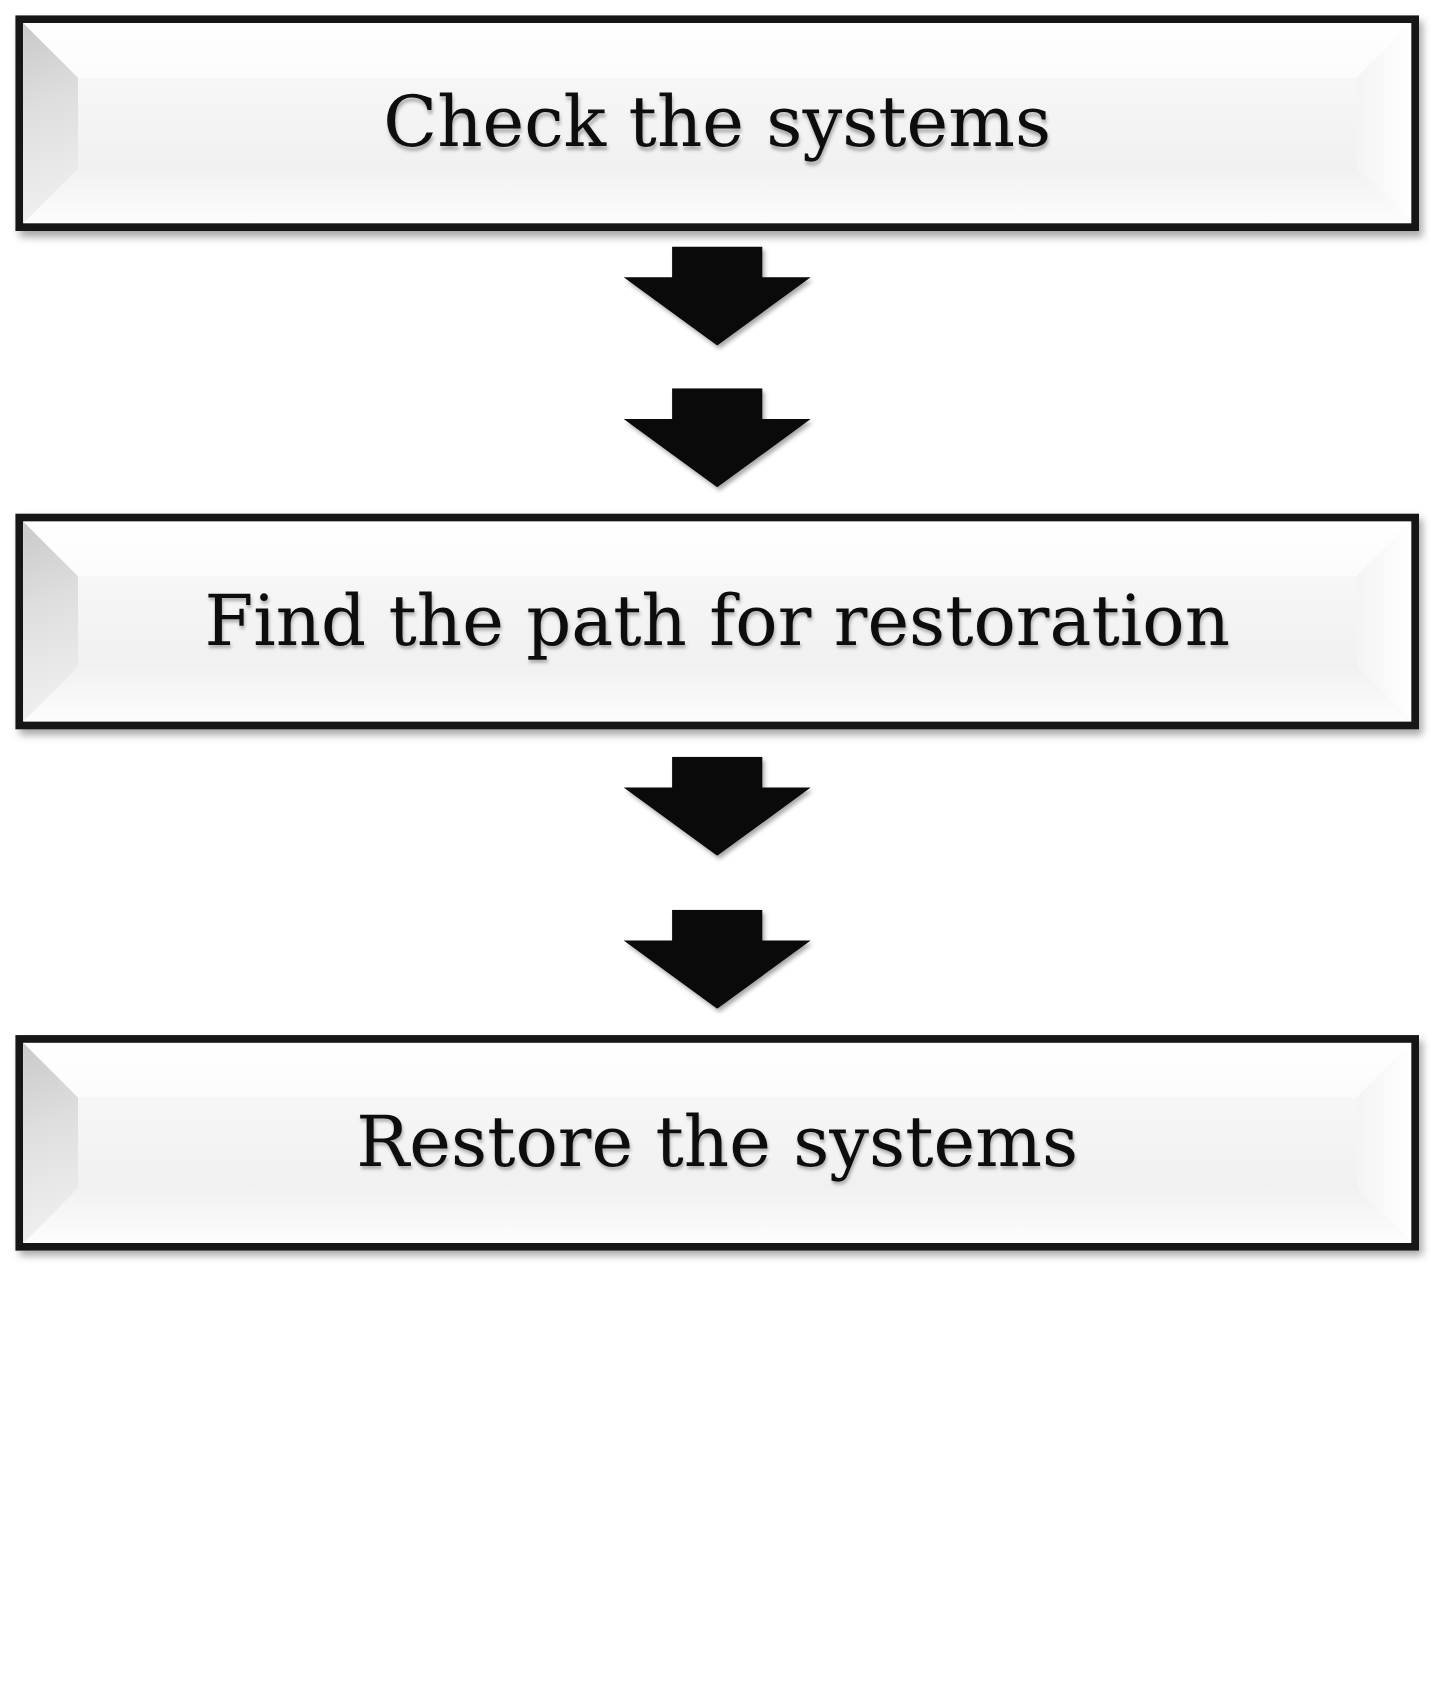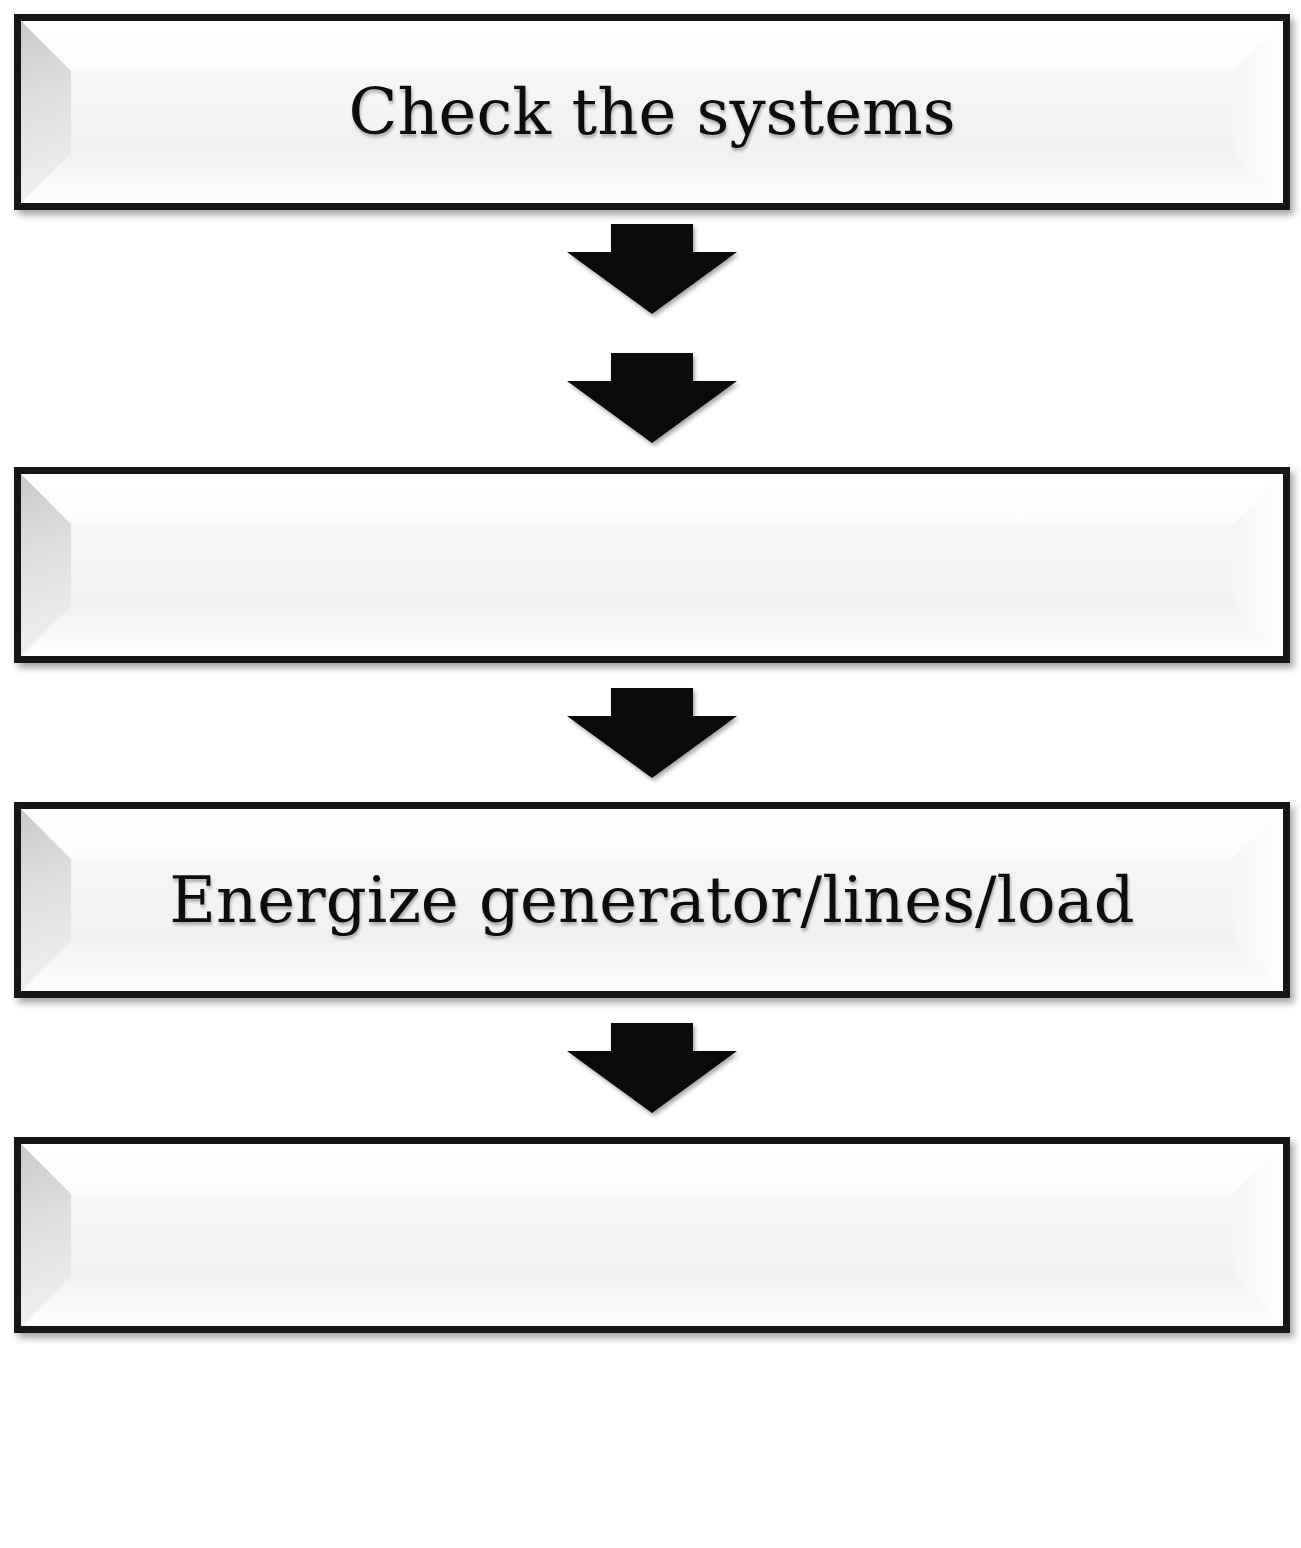--- a/index.html
+++ b/index.html
@@ -105,43 +105,38 @@
       <svg class="down-arrow" width="170" height="90" viewBox="0 0 170 90">
         <polygon points="44,0 126,0 126,28 170,28 85,90 0,28 44,28" fill="currentColor"></polygon>
       </svg>
     </div>
 
     <div class="step-box">
       <div class="bevel bevel-top"></div>
       <div class="bevel bevel-bottom"></div>
       <div class="bevel bevel-left"></div>
       <div class="bevel bevel-right"></div>
+      <span class="step-label">Find the path for restoration</span>
     </div>
+
+    <div class="connector">
+      <svg class="down-arrow" width="170" height="90" viewBox="0 0 170 90">
+        <polygon points="44,0 126,0 126,28 170,28 85,90 0,28 44,28" fill="currentColor"></polygon>
+      </svg>
+    </div>
+
 
     <div class="connector">
       <svg class="down-arrow" width="170" height="90" viewBox="0 0 170 90">
         <polygon points="44,0 126,0 126,28 170,28 85,90 0,28 44,28" fill="currentColor"></polygon>
       </svg>
     </div>
 
     <div class="step-box">
       <div class="bevel bevel-top"></div>
       <div class="bevel bevel-bottom"></div>
       <div class="bevel bevel-left"></div>
       <div class="bevel bevel-right"></div>
-      <span class="step-label">Energize generator/lines/load</span>
-    </div>
-
-    <div class="connector">
-      <svg class="down-arrow" width="170" height="90" viewBox="0 0 170 90">
-        <polygon points="44,0 126,0 126,28 170,28 85,90 0,28 44,28" fill="currentColor"></polygon>
-      </svg>
-    </div>
-
-    <div class="step-box">
-      <div class="bevel bevel-top"></div>
-      <div class="bevel bevel-bottom"></div>
-      <div class="bevel bevel-left"></div>
-      <div class="bevel bevel-right"></div>
+      <span class="step-label">Restore the systems</span>
     </div>
 
   </div>
 </div>
 
 </body></html>

